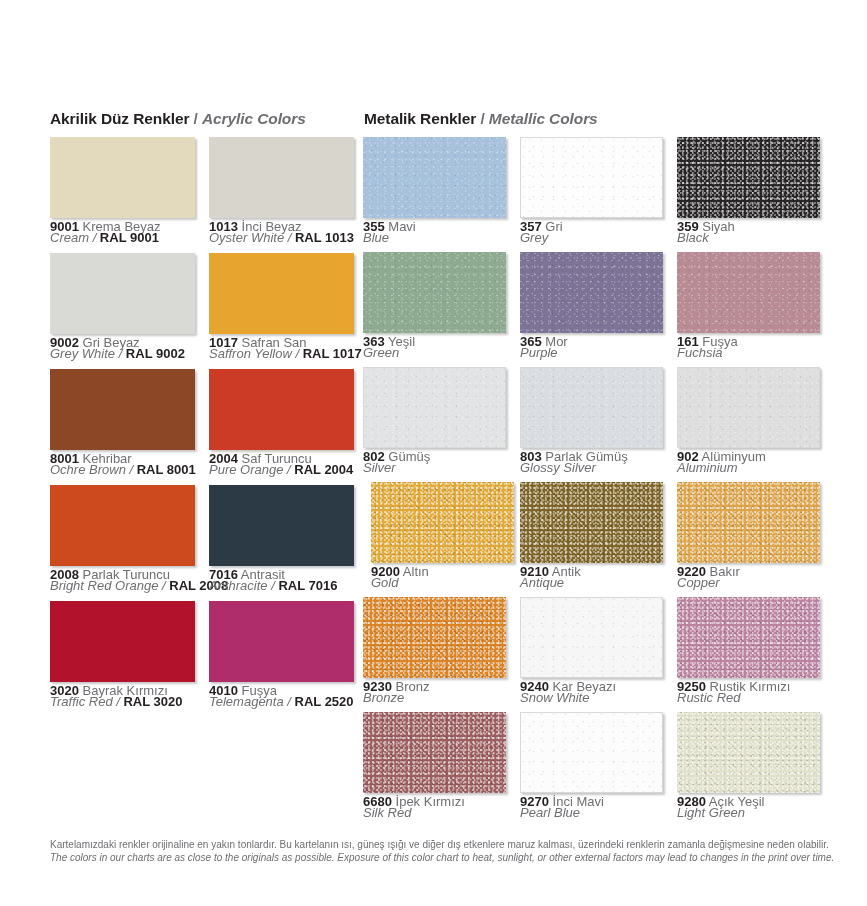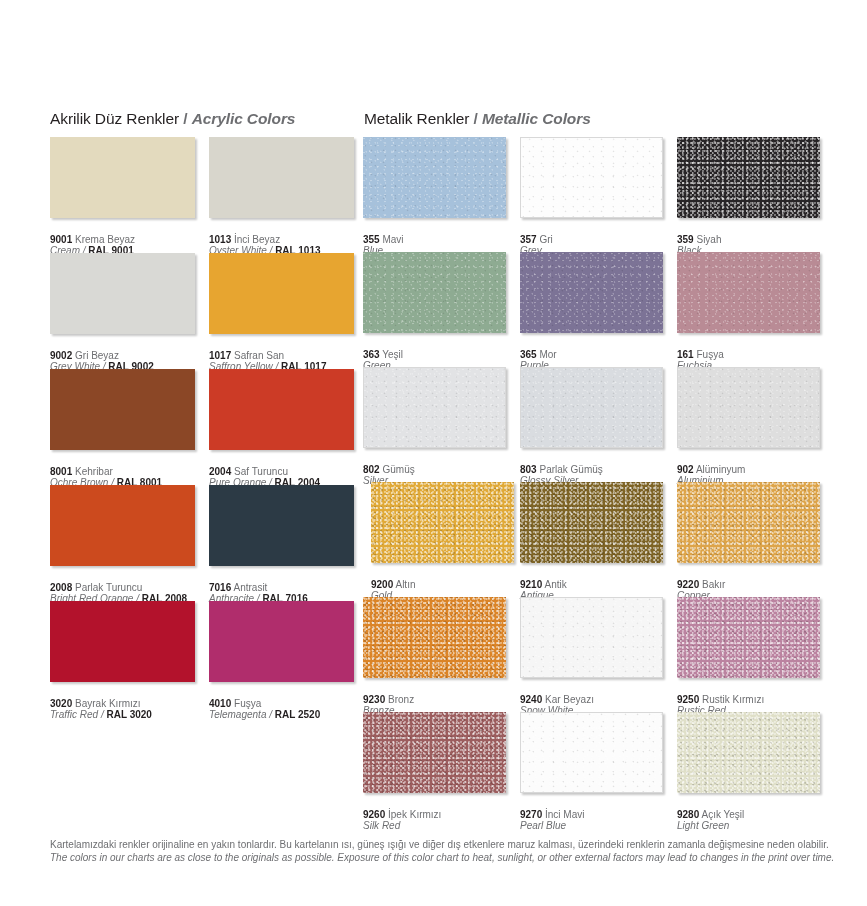--- a/index.html
+++ b/index.html
@@ -24,21 +24,21 @@
   }
 
   
   .section-title {
     position: absolute;
     font-size: 15.5px;
     letter-spacing: -0.1px;
     white-space: nowrap;
   }
   .section-title .tr {
-    font-weight: normal;
+    font-weight: bold;
     color: #231f20;
   }
   .section-title .sep {
     font-weight: bold;
     color: #6d6e71;
   }
   .section-title .en {
     font-style: italic;
     font-weight: bold;
     color: #6d6e71;
@@ -93,22 +93,22 @@
       radial-gradient(circle at 37% 64%, rgba(255,255,255,0.48) 0.7px, transparent 1.3px),
       radial-gradient(circle at 61% 31%, rgba(255,255,255,0.50) 0.7px, transparent 1.3px),
       radial-gradient(circle at 82% 76%, rgba(255,255,255,0.44) 0.7px, transparent 1.3px),
       radial-gradient(circle at 24% 86%, rgba(0,0,0,0.16) 0.7px, transparent 1.3px),
       radial-gradient(circle at 71% 12%, rgba(0,0,0,0.16) 0.7px, transparent 1.3px),
       radial-gradient(circle at 48% 48%, rgba(255,255,255,0.40) 0.7px, transparent 1.3px);
     background-size: 5px 5px, 7px 7px, 6px 6px, 8px 8px, 9px 9px, 6px 6px, 4px 4px;
   }
 
   .label {
-    margin-top: 16px;
-    font-size: 10px;
+    margin-top: 3px;
+    font-size: 13px;
     line-height: 11.4px;
     white-space: nowrap;
   }
   .label .code {
     font-weight: bold;
     color: #231f20;
   }
   .label .tr-name {
     color: #6d6e71;
   }
@@ -323,21 +323,21 @@
       <div class="swatch-cell" style="left: 314px; top: 460px;">
         <div class="chip metal sparkle sparkle-strong" style="background: rgb(187, 131, 160);"></div>
         <div class="label">
           <div><span class="code">9250</span><span class="tr-name"> Rustik Kırmızı</span></div>
           <div class="en-line"><span>Rustic Red</span></div>
         </div>
       </div>
       <div class="swatch-cell" style="left: 0px; top: 575px;">
         <div class="chip metal sparkle sparkle-strong" style="background: rgb(156, 93, 94);"></div>
         <div class="label">
-          <div><span class="code">9260</span><span class="tr-name"> İpek Kırmızı</span></div>
+          <div><span class="code">6680</span><span class="tr-name"> İpek Kırmızı</span></div>
           <div class="en-line"><span>Silk Red</span></div>
         </div>
       </div>
       <div class="swatch-cell" style="left: 157px; top: 575px;">
         <div class="chip metal bordered sparkle" style="background: rgb(252, 252, 252);"></div>
         <div class="label">
           <div><span class="code">9270</span><span class="tr-name"> İnci Mavi</span></div>
           <div class="en-line"><span>Pearl Blue</span></div>
         </div>
       </div>

